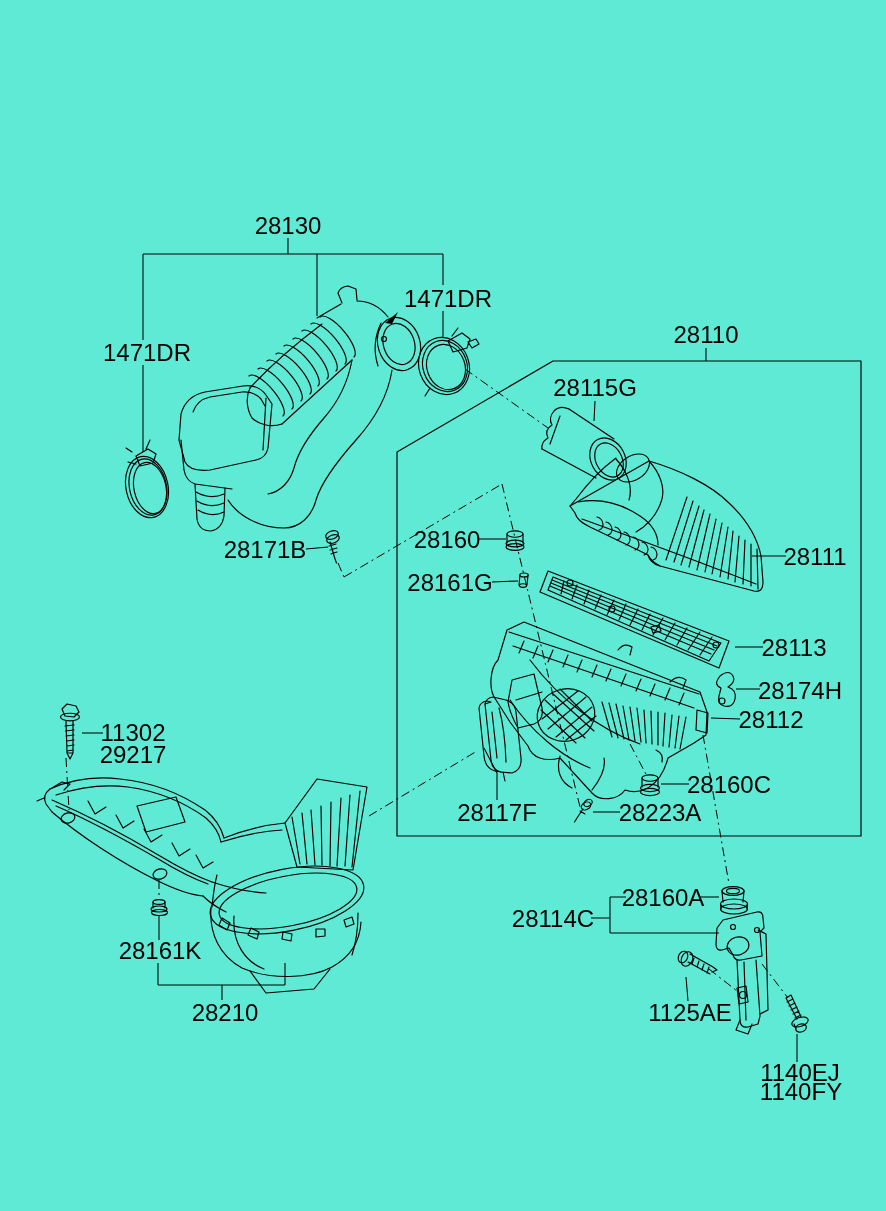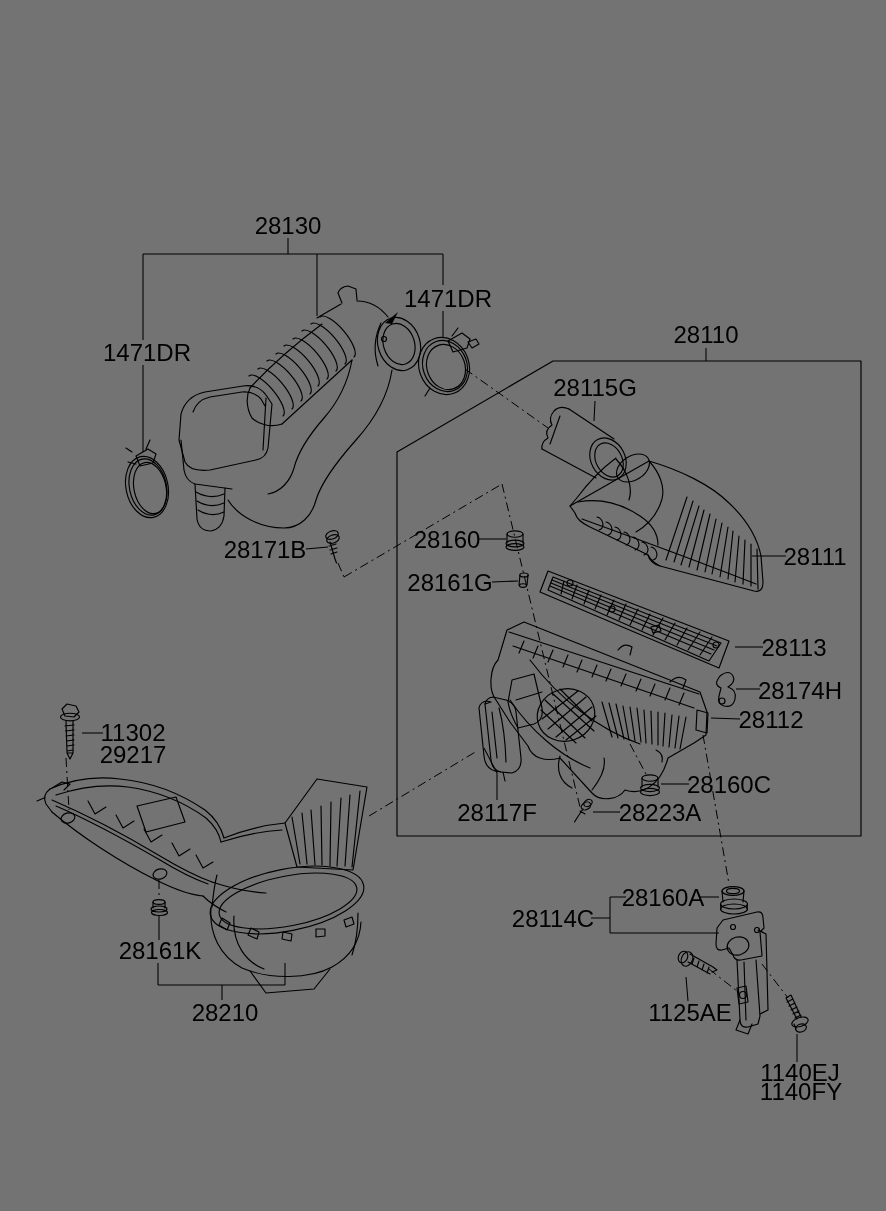--- a/index.html
+++ b/index.html
@@ -1,16 +1,16 @@
 <!DOCTYPE html>
 <html><head>
 <meta charset="utf-8">
 <style>
   html,body{margin:0;padding:0;background:#ffffff;}
-  .stage{position:relative;width:886px;height:1211px;background:#737373;overflow:hidden;}
+  .stage{position:relative;width:886px;height:1211px;background:#5eead4;overflow:hidden;}
   svg{display:block;}
   svg text{font-family:"Liberation Sans","DejaVu Sans",sans-serif;font-size:24px;fill:#000;text-anchor:middle;}
   .ln{stroke:#000;stroke-width:1.15;fill:none;stroke-linecap:round;stroke-linejoin:round;}
   .ld{stroke:#000;stroke-width:1.05;fill:none;}
   .ax{stroke:#000;stroke-width:1;fill:none;stroke-dasharray:9 4 2 4;}
   .fill{fill:#000;stroke:none;}
 </style>
 </head>
 <body>
 

